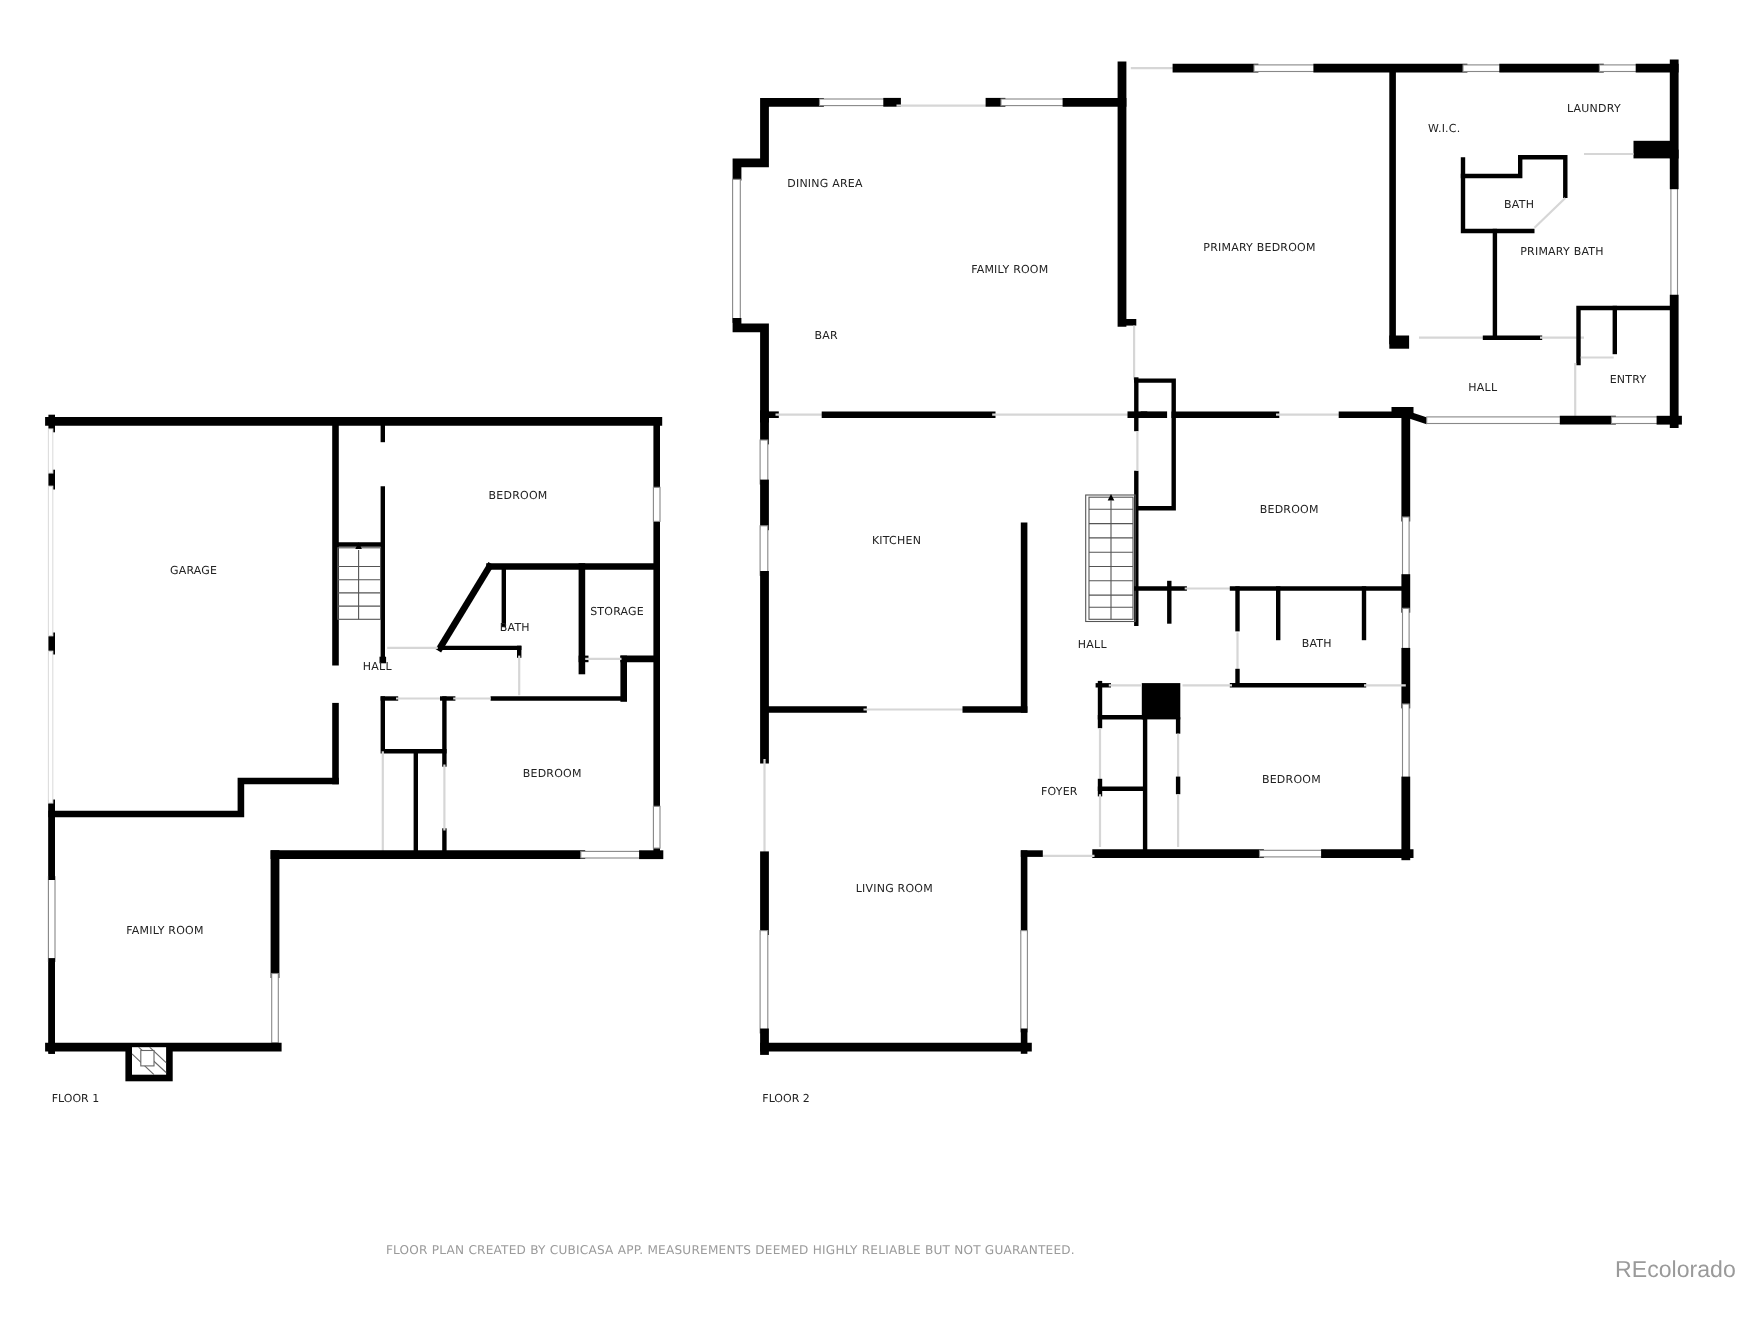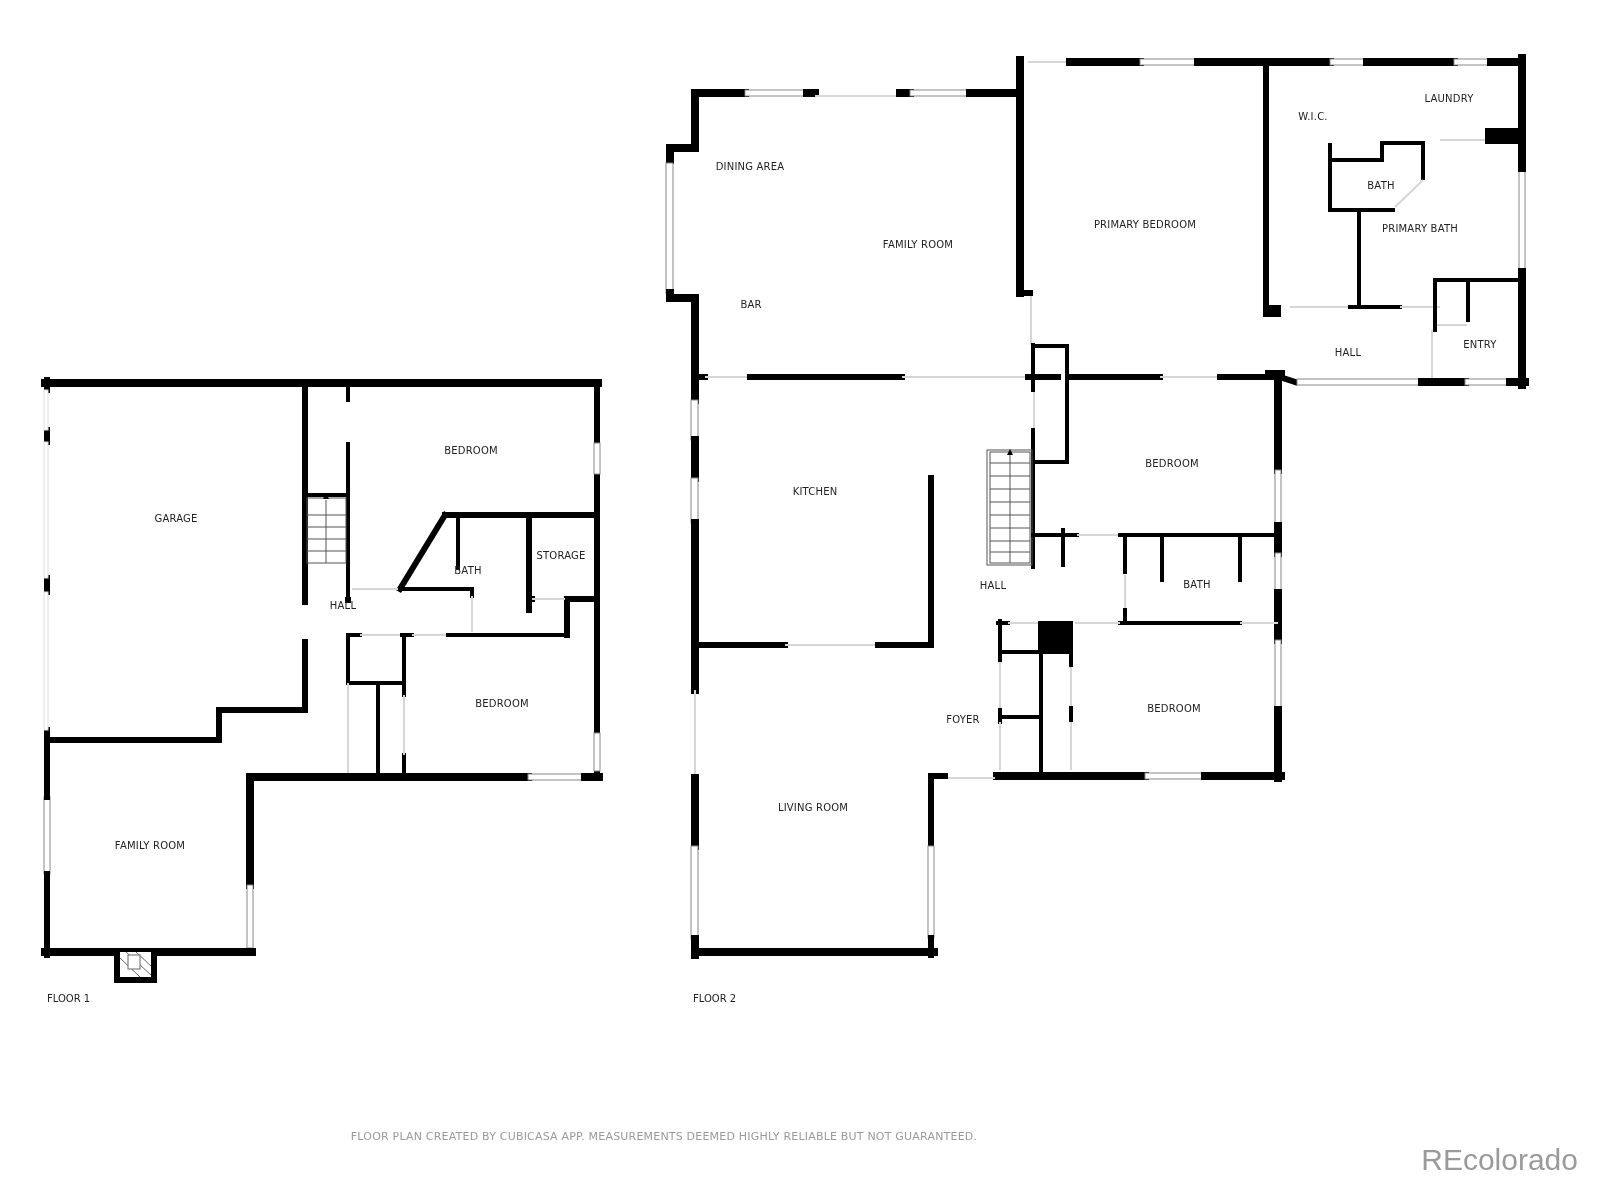--- a/index.html
+++ b/index.html
@@ -12,21 +12,21 @@
   .w4 { stroke-width: 4; }
   .win { fill: #fff; stroke: #888; stroke-width: 1; }
   .door { stroke: #d6d6d6; stroke-width: 2; }
   .stair { fill: none; stroke: #555; stroke-width: 1; }
   .room-label { font-family: "DejaVu Sans", sans-serif; font-size: 10px; fill: #222;
                 text-anchor: middle; dominant-baseline: middle; letter-spacing: 0.2px; }
   .floor-label { font-family: "DejaVu Sans", sans-serif; font-size: 10px; fill: #222; }
   .footer-note { position: absolute; left: 0; width: 1328px; top: 1130px; text-align: center;
                  font-family: "DejaVu Sans", sans-serif; font-size: 11px; color: #9a9a9a; letter-spacing: 0.2px; }
   .brand-logo { position: absolute; right: 22px; top: 1143px; font-family: "Liberation Sans", sans-serif;
-                font-size: 30px; color: #9a9a9a; }
+                font-size: 21px; color: #9a9a9a; }
 </style>
 </head>
 <body>
 
 <svg id="plan" viewBox="0 0 1600 1200" xmlns="http://www.w3.org/2000/svg">
 
   <g>
 
     <line class="wall w8" x1="45" y1="383" x2="598" y2="383"></line>
 

